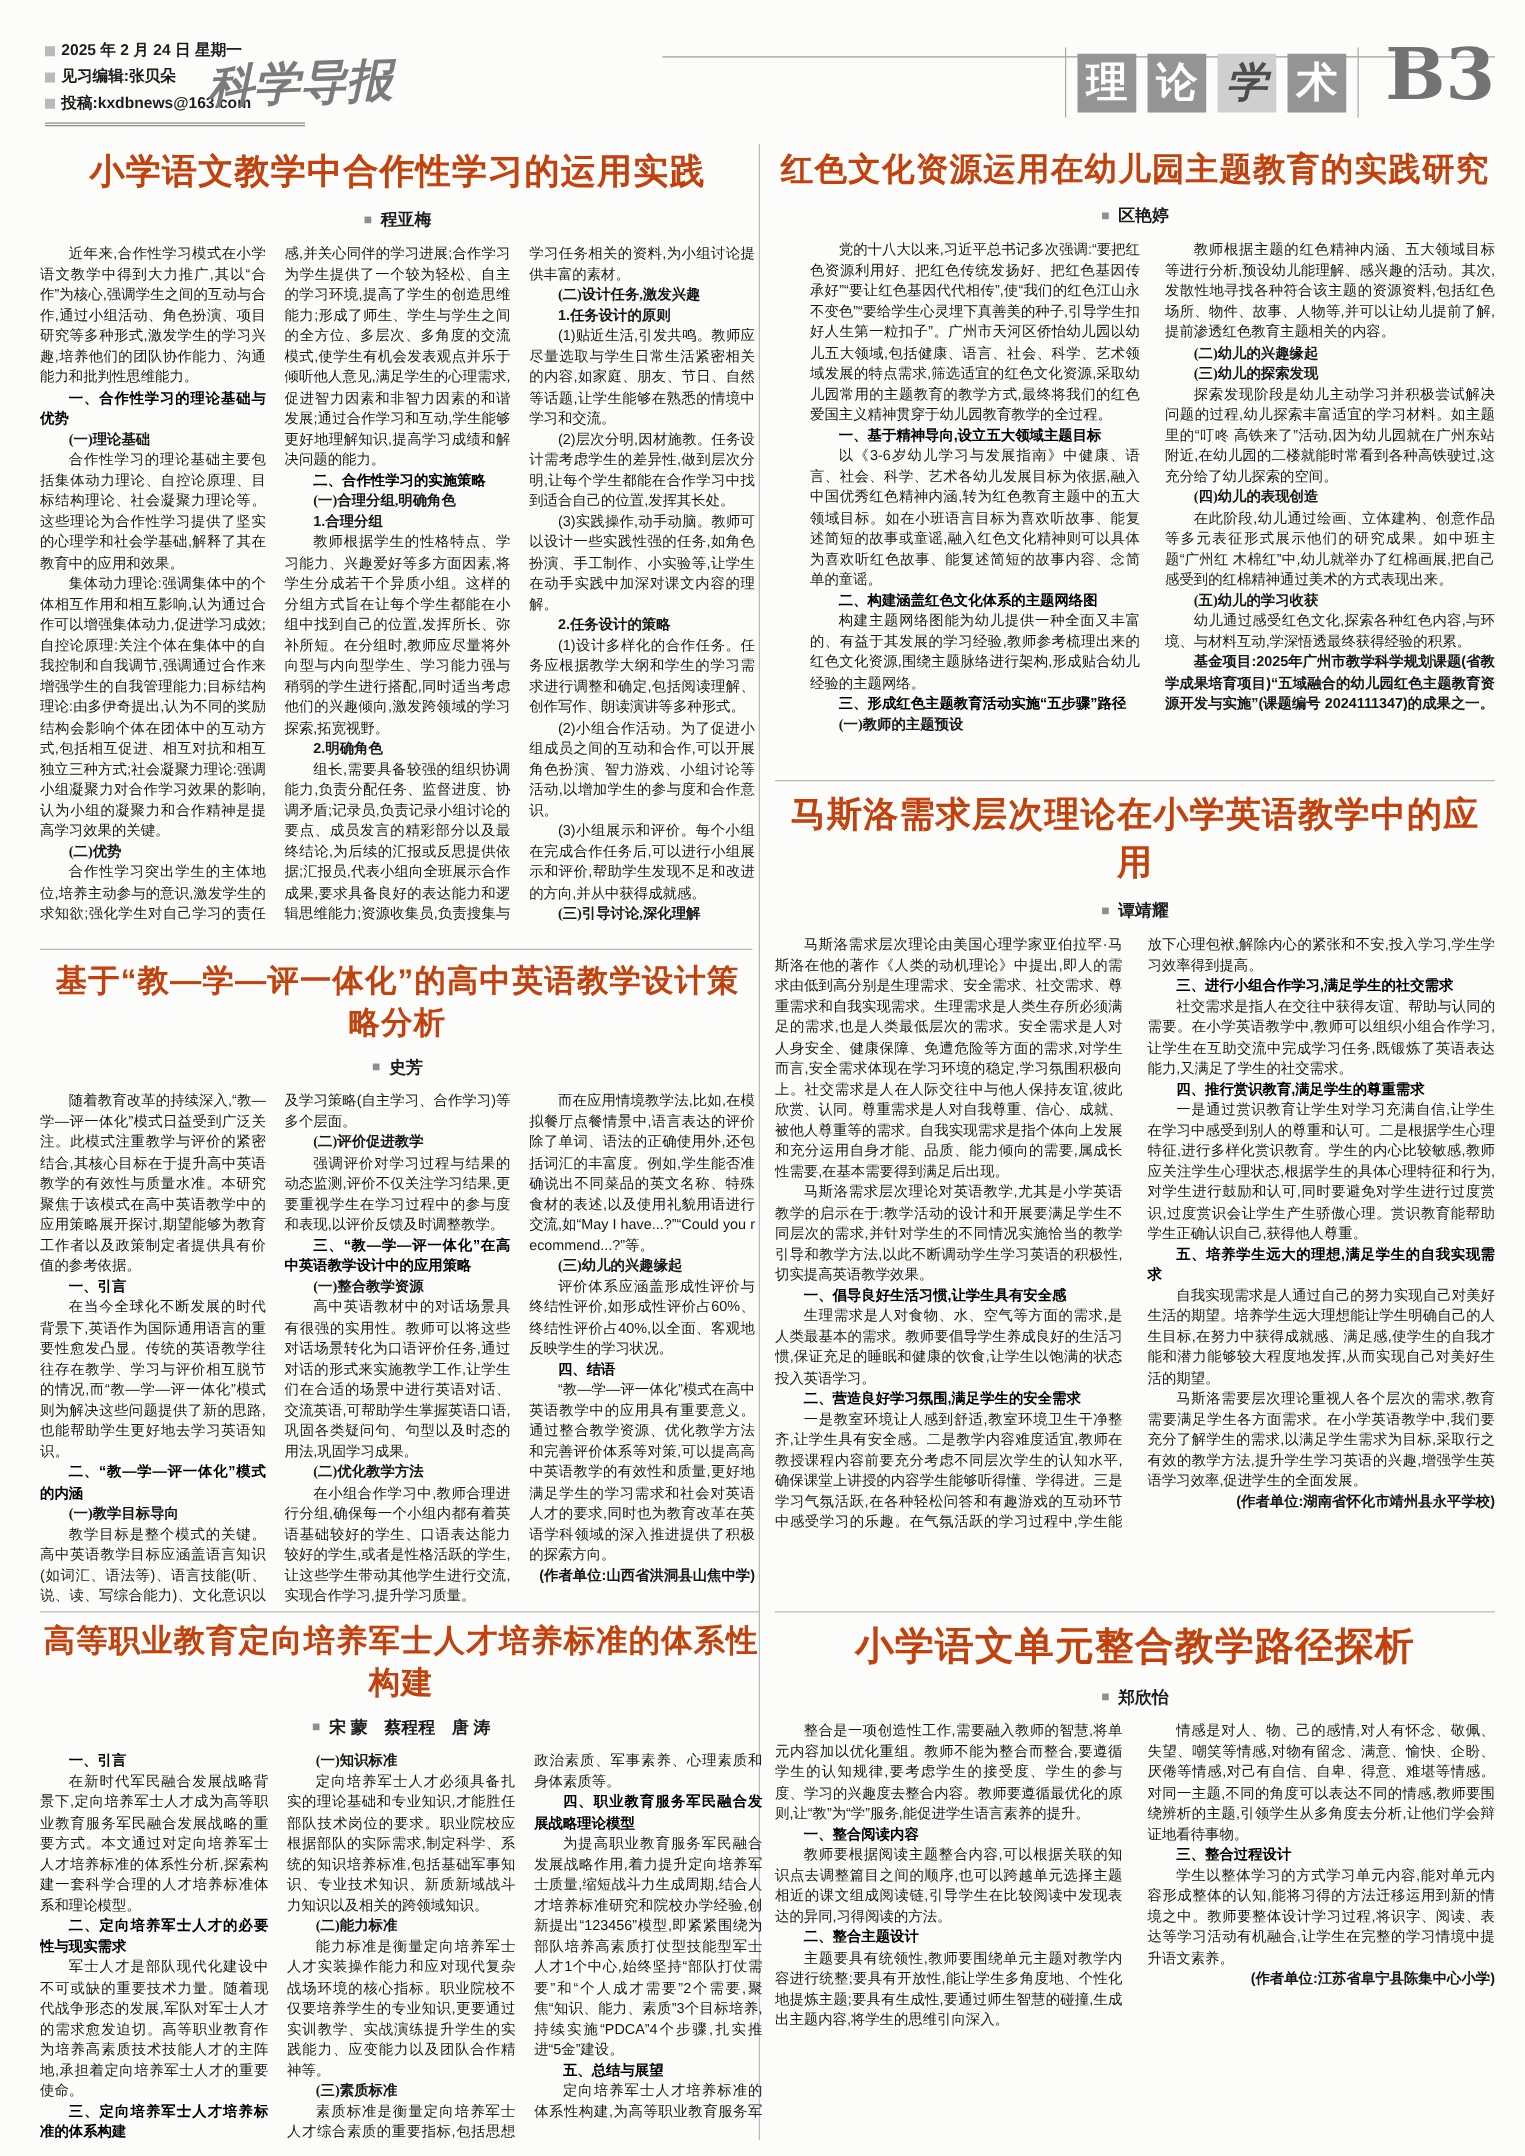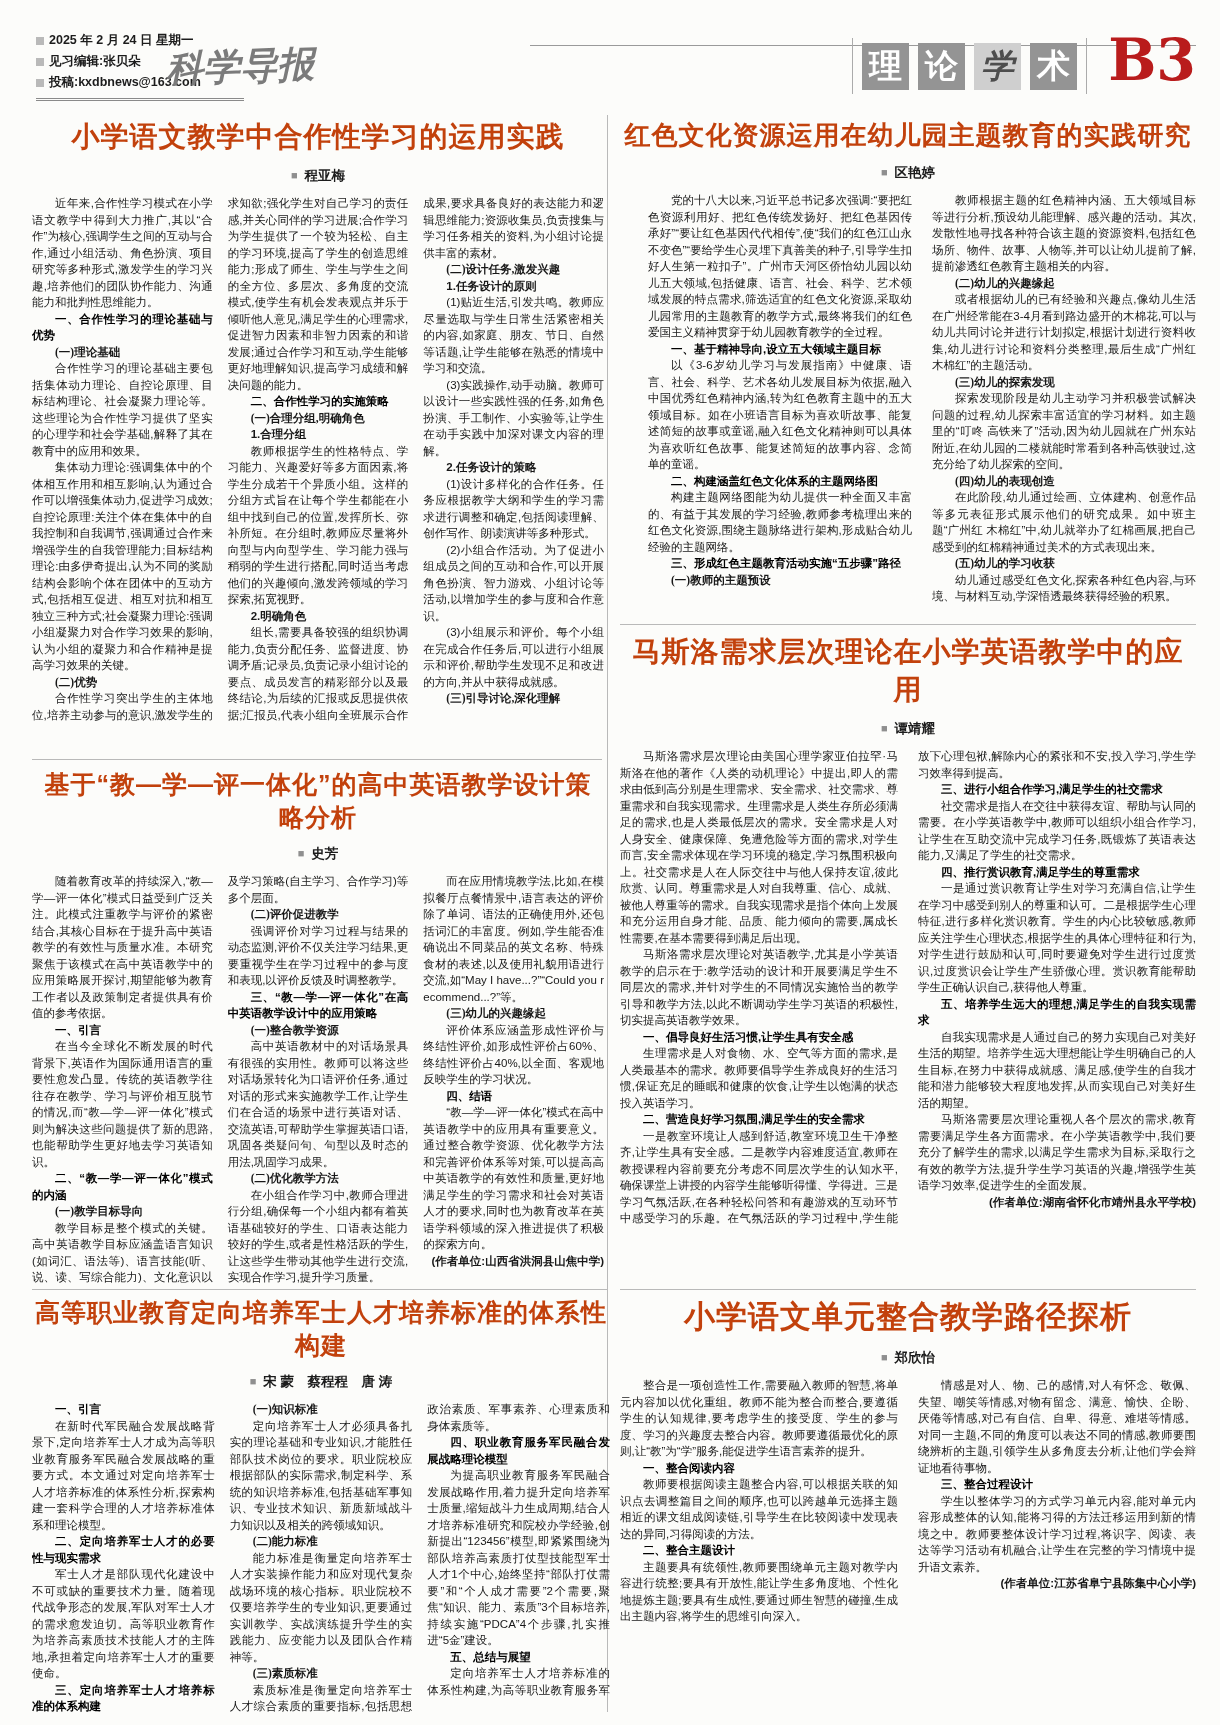--- a/index.html
+++ b/index.html
@@ -13,21 +13,21 @@
   .masthead{position:absolute;left:166px;top:42px;font-family:"DejaVu Serif",serif;
         font-size:37px;font-weight:bold;font-style:italic;color:#7b7b7b;letter-spacing:0px;
         transform:rotate(-2deg);white-space:nowrap;}
   .toprule{position:absolute;left:530px;top:45px;width:666px;height:1px;background:#9a9a9a;}
   .sec-group{position:absolute;left:852px;top:36px;height:60px;display:flex;align-items:center;gap:9px;}
   .sec-vline{width:1px;height:56px;background:#ababab;}
   .sec-box{width:47px;height:47px;background:#949494;color:#fff;font-size:33px;font-weight:bold;
         display:flex;align-items:center;justify-content:center;}
   .sec-box.light{background:#cfcfcf;color:#4d4d4d;font-family:"DejaVu Serif",serif;font-style:italic;}
   .page-no{position:absolute;left:1092px;top:26px;width:104px;text-align:right;
-        font-family:"DejaVu Serif",serif;font-size:57px;font-weight:bold;color:#b91c1c;}
+        font-family:"DejaVu Serif",serif;font-size:57px;font-weight:bold;color:#737373;}
   
   .vline-main{position:absolute;left:607px;top:115px;width:1px;height:1597px;background:#b9b9b9;}
   .hline{position:absolute;height:1px;background:#b9b9b9;}
   
   .article{position:absolute;}
   .art-title{text-align:center;font-weight:bold;color:#c2410c;margin:0;letter-spacing:1px;}
   .byline{text-align:center;font-size:13.5px;font-weight:bold;margin:11px 0 10px;}
   .byline .bmark{color:#8f8f8f;margin-right:7px;font-size:11px;vertical-align:1px;}
   .body{font-size:11.5px;line-height:16.5px;text-align:justify;text-justify:inter-character;
         word-break:break-all;overflow:hidden;color:#181818;}
@@ -92,20 +92,21 @@
         <div class="blk-p">合作性学习突出学生的主体地位,培养主动参与的意识,激发学生的求知欲;强化学生对自己学习的责任感,并关心同伴的学习进展;合作学习为学生提供了一个较为轻松、自主的学习环境,提高了学生的创造思维能力;形成了师生、学生与学生之间的全方位、多层次、多角度的交流模式,使学生有机会发表观点并乐于倾听他人意见,满足学生的心理需求,促进智力因素和非智力因素的和谐发展;通过合作学习和互动,学生能够更好地理解知识,提高学习成绩和解决问题的能力。</div>
         <div class="blk-h1">二、合作性学习的实施策略</div>
         <div class="blk-h2">(一)合理分组,明确角色</div>
         <div class="blk-h3">1.合理分组</div>
         <div class="blk-p">教师根据学生的性格特点、学习能力、兴趣爱好等多方面因素,将学生分成若干个异质小组。这样的分组方式旨在让每个学生都能在小组中找到自己的位置,发挥所长、弥补所短。在分组时,教师应尽量将外向型与内向型学生、学习能力强与稍弱的学生进行搭配,同时适当考虑他们的兴趣倾向,激发跨领域的学习探索,拓宽视野。</div>
         <div class="blk-h3">2.明确角色</div>
         <div class="blk-p">组长,需要具备较强的组织协调能力,负责分配任务、监督进度、协调矛盾;记录员,负责记录小组讨论的要点、成员发言的精彩部分以及最终结论,为后续的汇报或反思提供依据;汇报员,代表小组向全班展示合作成果,要求具备良好的表达能力和逻辑思维能力;资源收集员,负责搜集与学习任务相关的资料,为小组讨论提供丰富的素材。</div>
         <div class="blk-h2">(二)设计任务,激发兴趣</div>
         <div class="blk-h3">1.任务设计的原则</div>
         <div class="blk-p">(1)贴近生活,引发共鸣。教师应尽量选取与学生日常生活紧密相关的内容,如家庭、朋友、节日、自然等话题,让学生能够在熟悉的情境中学习和交流。</div>
+        <div class="blk-p">(2)层次分明,因材施教。任务设计需考虑学生的差异性,做到层次分明,让每个学生都能在合作学习中找到适合自己的位置,发挥其长处。</div>
         <div class="blk-p">(3)实践操作,动手动脑。教师可以设计一些实践性强的任务,如角色扮演、手工制作、小实验等,让学生在动手实践中加深对课文内容的理解。</div>
         <div class="blk-h3">2.任务设计的策略</div>
         <div class="blk-p">(1)设计多样化的合作任务。任务应根据教学大纲和学生的学习需求进行调整和确定,包括阅读理解、创作写作、朗读演讲等多种形式。</div>
         <div class="blk-p">(2)小组合作活动。为了促进小组成员之间的互动和合作,可以开展角色扮演、智力游戏、小组讨论等活动,以增加学生的参与度和合作意识。</div>
         <div class="blk-p">(3)小组展示和评价。每个小组在完成合作任务后,可以进行小组展示和评价,帮助学生发现不足和改进的方向,并从中获得成就感。</div>
         <div class="blk-h2">(三)引导讨论,深化理解</div>
       </div>
   </section>
 
   <section class="article" style="left:620px;top:118px;width:576px;">
@@ -114,21 +115,20 @@
     <div class="body cols2" style="height:418px;margin-left:28px;">
         <div class="blk-p">党的十八大以来,习近平总书记多次强调:“要把红色资源利用好、把红色传统发扬好、把红色基因传承好”“要让红色基因代代相传”,使“我们的红色江山永不变色”“要给学生心灵埋下真善美的种子,引导学生扣好人生第一粒扣子”。广州市天河区侨怡幼儿园以幼儿五大领域,包括健康、语言、社会、科学、艺术领域发展的特点需求,筛选适宜的红色文化资源,采取幼儿园常用的主题教育的教学方式,最终将我们的红色爱国主义精神贯穿于幼儿园教育教学的全过程。</div>
         <div class="blk-h1">一、基于精神导向,设立五大领域主题目标</div>
         <div class="blk-p">以《3-6岁幼儿学习与发展指南》中健康、语言、社会、科学、艺术各幼儿发展目标为依据,融入中国优秀红色精神内涵,转为红色教育主题中的五大领域目标。如在小班语言目标为喜欢听故事、能复述简短的故事或童谣,融入红色文化精神则可以具体为喜欢听红色故事、能复述简短的故事内容、念简单的童谣。</div>
         <div class="blk-h1">二、构建涵盖红色文化体系的主题网络图</div>
         <div class="blk-p">构建主题网络图能为幼儿提供一种全面又丰富的、有益于其发展的学习经验,教师参考梳理出来的红色文化资源,围绕主题脉络进行架构,形成贴合幼儿经验的主题网络。</div>
         <div class="blk-h1">三、形成红色主题教育活动实施“五步骤”路径</div>
         <div class="blk-h2">(一)教师的主题预设</div>
         <div class="blk-p">教师根据主题的红色精神内涵、五大领域目标等进行分析,预设幼儿能理解、感兴趣的活动。其次,发散性地寻找各种符合该主题的资源资料,包括红色场所、物件、故事、人物等,并可以让幼儿提前了解,提前渗透红色教育主题相关的内容。</div>
         <div class="blk-h2">(二)幼儿的兴趣缘起</div>
-        <div class="blk-p">或者根据幼儿的已有经验和兴趣点,像幼儿生活在广州经常能在3-4月看到路边盛开的木棉花,可以与幼儿共同讨论并进行计划拟定,根据计划进行资料收集,幼儿进行讨论和资料分类整理,最后生成“广州红 木棉红”的主题活动。</div>
         <div class="blk-h2">(三)幼儿的探索发现</div>
         <div class="blk-p">探索发现阶段是幼儿主动学习并积极尝试解决问题的过程,幼儿探索丰富适宜的学习材料。如主题里的“叮咚 高铁来了”活动,因为幼儿园就在广州东站附近,在幼儿园的二楼就能时常看到各种高铁驶过,这充分给了幼儿探索的空间。</div>
         <div class="blk-h2">(四)幼儿的表现创造</div>
         <div class="blk-p">在此阶段,幼儿通过绘画、立体建构、创意作品等多元表征形式展示他们的研究成果。如中班主题“广州红 木棉红”中,幼儿就举办了红棉画展,把自己感受到的红棉精神通过美术的方式表现出来。</div>
         <div class="blk-h2">(五)幼儿的学习收获</div>
         <div class="blk-p">幼儿通过感受红色文化,探索各种红色内容,与环境、与材料互动,学深悟透最终获得经验的积累。</div>
         <div class="blk-fund">基金项目:2025年广州市教学科学规划课题(省教学成果培育项目)“五域融合的幼儿园红色主题教育资源开发与实施”(课题编号 2024111347)的成果之一。</div>
       </div>
   </section>
 

